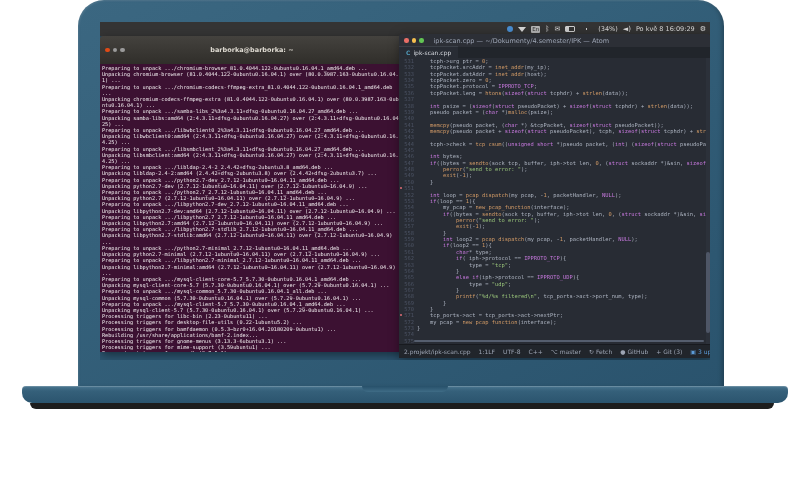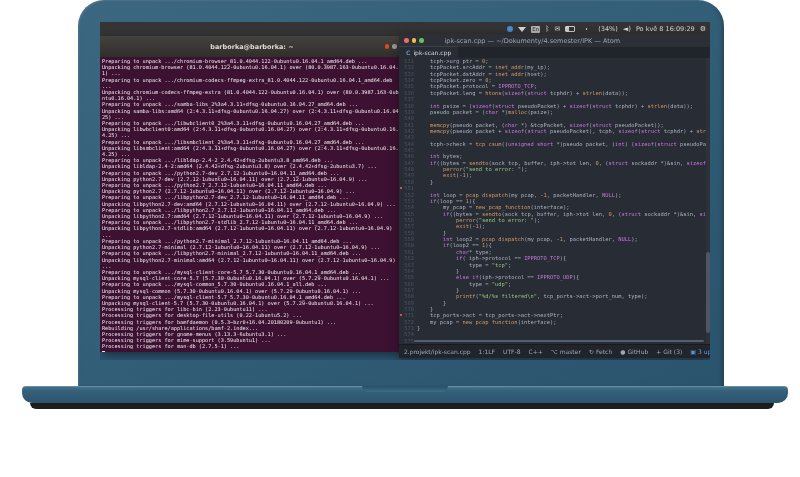--- a/index.html
+++ b/index.html
@@ -36,38 +36,38 @@
     line-height:7px;display:inline-block;}
   .tray-glyph{font-size:7px;line-height:14px;}
   .batt{display:inline-flex;align-items:center;gap:11px;}
   .batt-body{width:8px;height:4px;border:1px solid #cfcfcf;border-radius:1px;position:relative;display:inline-block;}
   .batt-fill{position:absolute;left:0;top:0;bottom:0;width:34%;background:#cfcfcf;}
   .batt-nub{width:1px;height:2px;background:#cfcfcf;display:inline-block;}
 
   
   .term{position:absolute;left:0;top:14px;width:304px;height:316px;z-index:1;
     box-shadow:2px 3px 10px rgba(0,0,0,.45);border-radius:3px 3px 0 0;overflow:hidden;}
-  .term-titlebar{height:21px;background:linear-gradient(#44423e,#302e2a);display:flex;align-items:center;
-    position:relative;justify-content:flex-end;}
+  .term-titlebar{height:28px;background:linear-gradient(#44423e,#302e2a);display:flex;align-items:center;
+    position:relative;}
   .win-dots{display:flex;gap:3px;margin-left:5px;}
   .win-dot{width:4.5px;height:4.5px;border-radius:50%;}
   .term-title{position:absolute;left:0;right:0;text-align:center;color:#dfdbd2;font-size:6.5px;
     font-weight:bold;}
   .term-body{height:303px;background:#3c1132;color:#f2eef0;
     font-family:"DejaVu Sans Mono",monospace;font-size:5.2px;line-height:6.2px;
     padding:1px 1px 0 2px;overflow:hidden;}
   .tline{white-space:pre-wrap;word-break:break-all;}
   .cursor{display:inline-block;width:3px;height:5px;background:#e8e4e6;vertical-align:middle;}
 
   
   .atom{position:absolute;left:299px;top:12px;width:311px;height:324px;z-index:2;
     box-shadow:2px 3px 12px rgba(0,0,0,.5);border-radius:3px 3px 0 0;overflow:hidden;
     display:flex;flex-direction:column;}
   .atom-titlebar{height:13px;background:#2c2f36;display:flex;align-items:center;flex:0 0 13px;}
-  .atom-title{color:#9da5b4;font-size:6.5px;margin-left:21px;white-space:nowrap;overflow:hidden;}
+  .atom-title{color:#9da5b4;font-size:6.5px;margin-left:10px;white-space:nowrap;overflow:hidden;}
   .tabbar{height:11px;background:#21252b;display:flex;align-items:flex-end;flex:0 0 11px;}
   .tab{height:11px;background:#282c34;color:#d7dae0;font-size:6px;display:flex;align-items:center;
     padding:0 7px;gap:3px;border-top:1px solid #3b4048;}
   .tab-icon{color:#519aba;font-weight:bold;font-size:6px;}
   .editor{position:relative;background:#282c34;flex:1 1 auto;overflow:hidden;
     font-family:"DejaVu Sans Mono",monospace;font-size:5.4px;line-height:6.37px;}
   .code-row{display:flex;height:6.37px;}
   .gutter{flex:0 0 15px;text-align:right;color:#4b5263;padding-right:3px;position:relative;}
   .gutter .err{position:absolute;left:1px;top:2px;width:2px;height:2px;border-radius:50%;background:#e06c75;}
   .codeln{flex:1 1 auto;color:#abb2bf;white-space:pre;overflow:hidden;}

